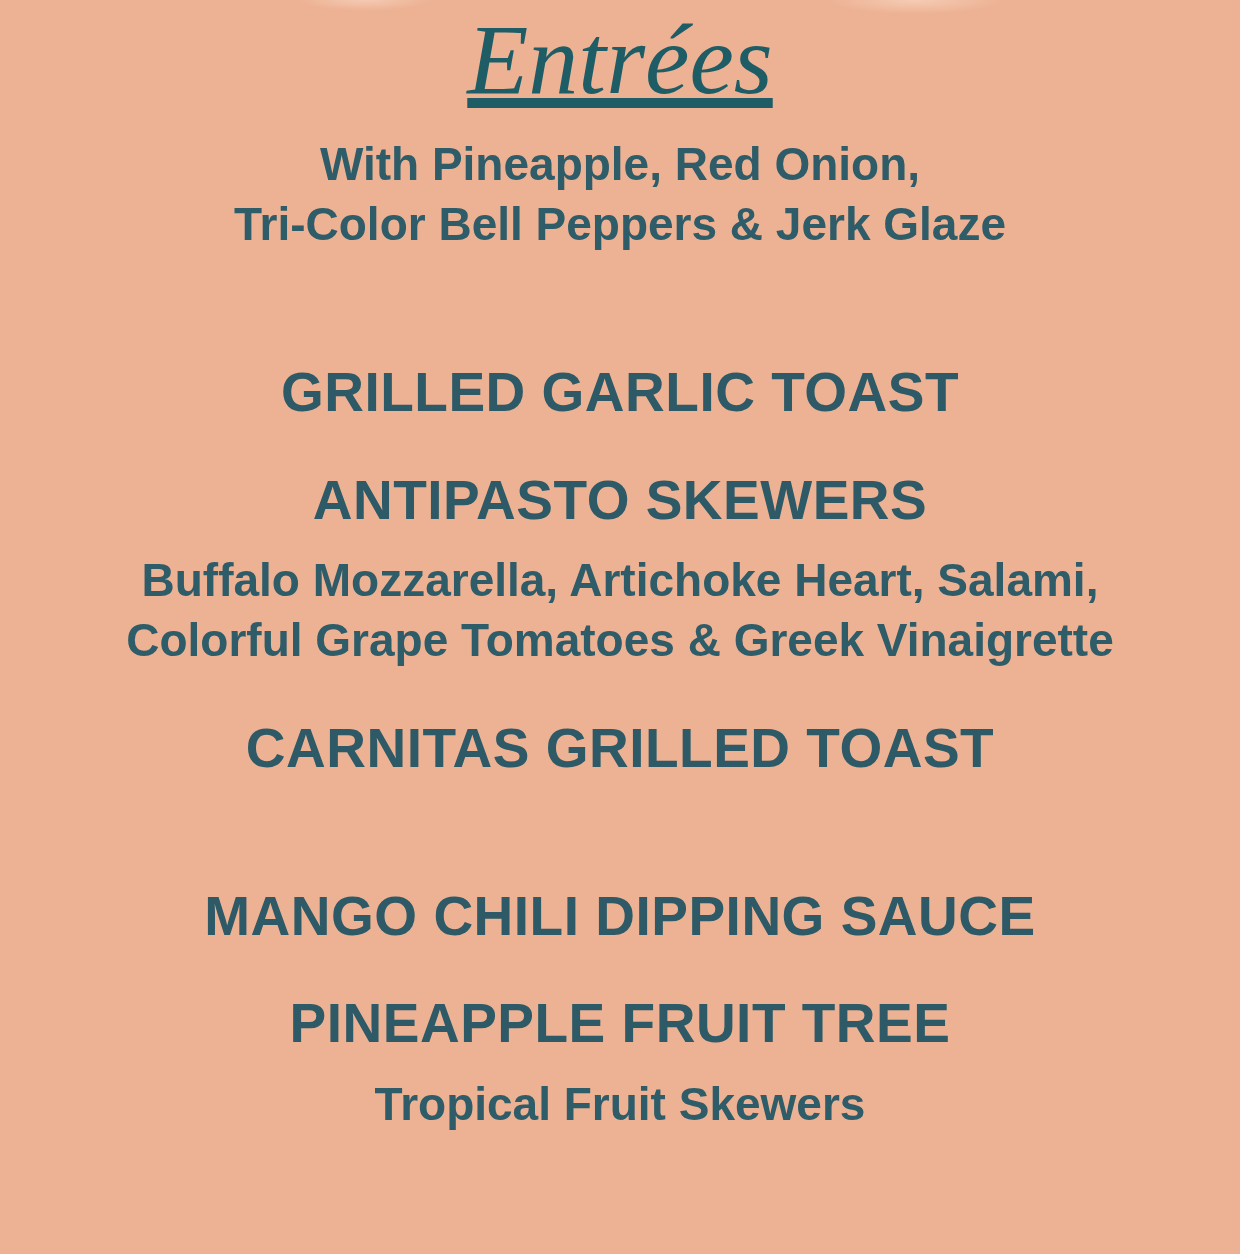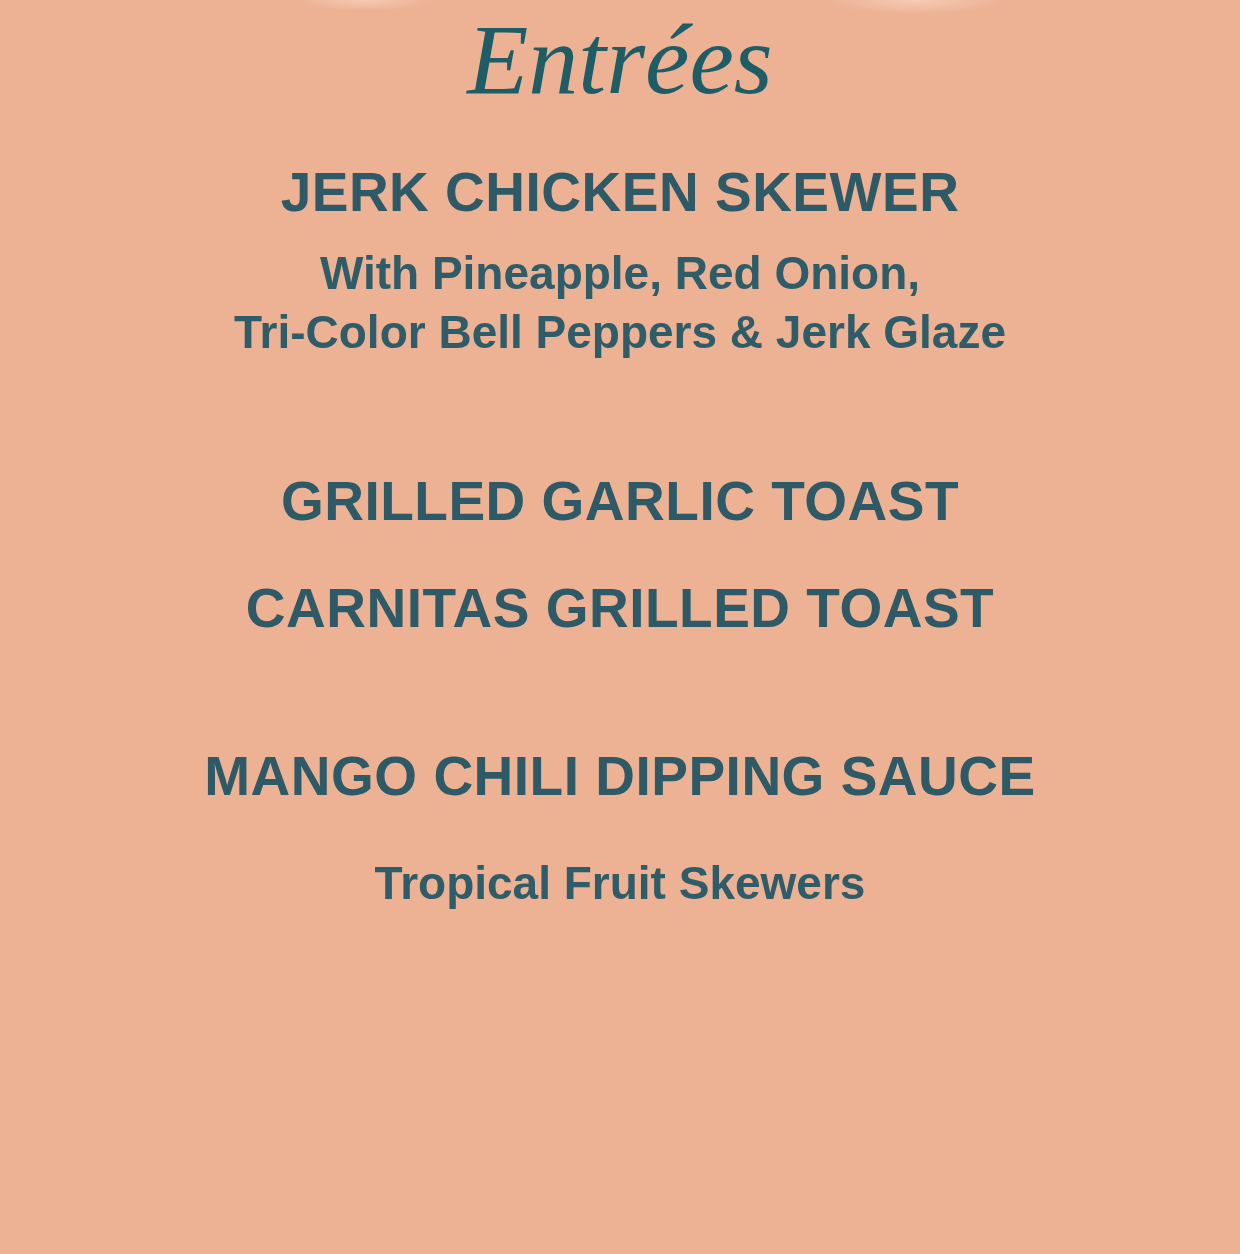--- a/index.html
+++ b/index.html
@@ -31,21 +31,22 @@
     padding-top: 6px;
     text-align: center;
   }
   .section-title {
     font-family: "Liberation Serif", serif;
     font-style: italic;
     font-weight: 400;
     font-size: 100px;
     line-height: 1.08;
     color: var(--title-color);
-    margin-bottom: 48px;
+    margin-bottom: 17px;
+    text-decoration: underline;
   }
   .item {
     margin-bottom: 47px;
   }
   .item-name {
     font-size: 55px;
     font-weight: 700;
     letter-spacing: 0.5px;
     line-height: 1.1;
     color: var(--heading-color);
@@ -61,36 +62,40 @@
 </head>
 <body>
 
 <div class="glow glow-1"></div>
 <div class="glow glow-2"></div>
 
 <div class="menu">
   <h1 class="section-title">Entrées</h1>
   <div id="menu-items">
   <div class="item">
-    <div class="item-name"><span>JERK CHICKEN SKEWER</span></div>
     <div class="item-desc"><span>With Pineapple, Red Onion,</span><br><span>Tri-Color Bell Peppers &amp; Jerk Glaze</span></div>
   </div>
 
   <div class="item">
     <div class="item-name"><br><span>GRILLED GARLIC TOAST</span></div>
 
   </div>
 
+  <div class="item">
+    <div class="item-name"><span>ANTIPASTO SKEWERS</span></div>
+    <div class="item-desc"><span>Buffalo Mozzarella, Artichoke Heart, Salami,</span><br><span>Colorful Grape Tomatoes &amp; Greek Vinaigrette</span></div>
+  </div>
 
   <div class="item">
     <div class="item-name"><span>CARNITAS GRILLED TOAST</span></div>
   </div>
 
   <div class="item">
     <div class="item-name"><br><span>MANGO CHILI DIPPING SAUCE</span></div>
 
   </div>
 
   <div class="item">
+    <div class="item-name"><span>PINEAPPLE FRUIT TREE</span></div>
     <div class="item-desc"><span>Tropical Fruit Skewers</span></div>
   </div>
 </div>
 </div>
 
 </body></html>

